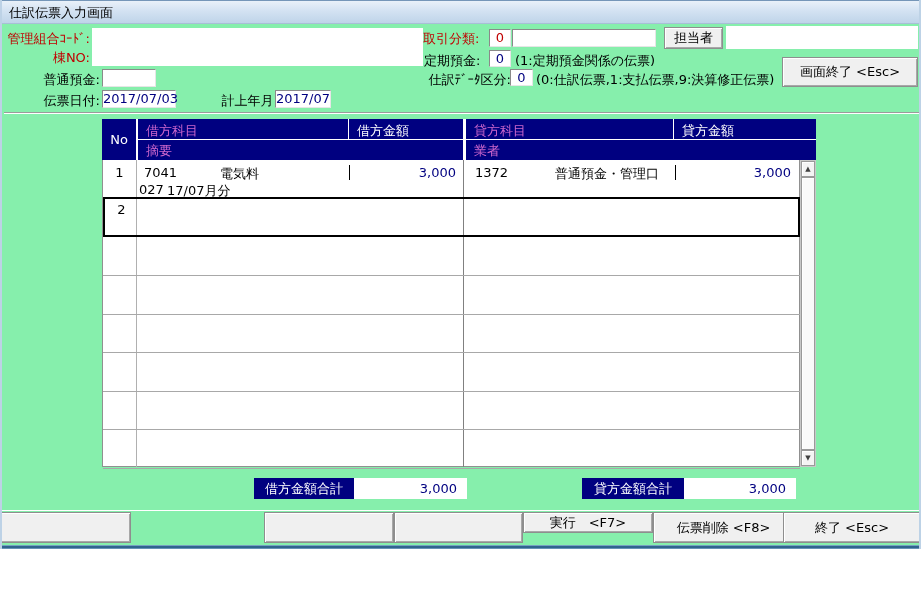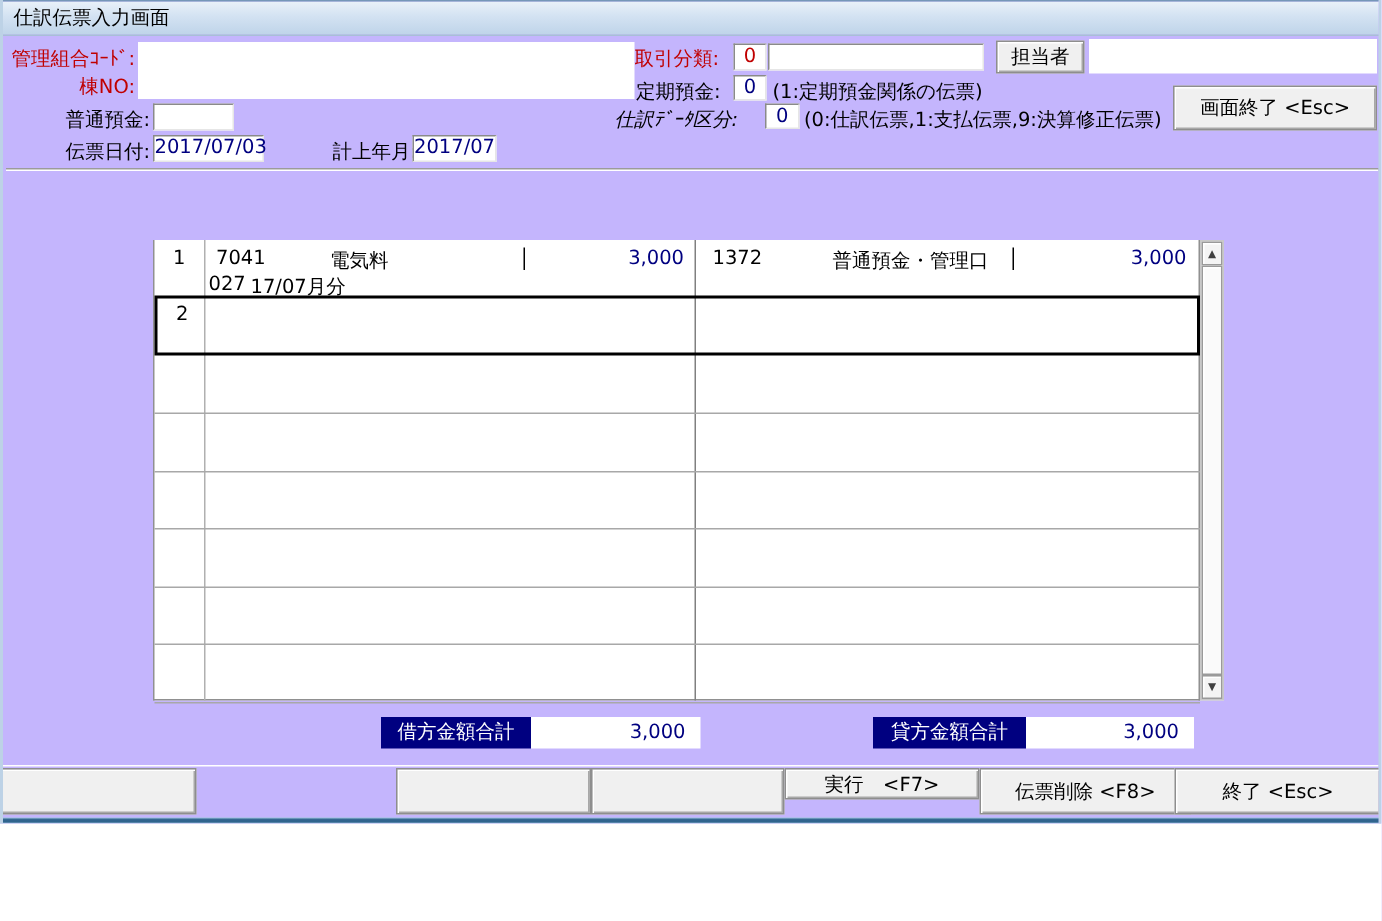--- a/index.html
+++ b/index.html
@@ -1,18 +1,18 @@
 <!DOCTYPE html>
 <html><head>
 <meta charset="utf-8">
 <style>
   * { margin:0; padding:0; box-sizing:border-box; }
   html,body { width:921px; height:614px; background:#ffffff; font-family:"DejaVu Sans",sans-serif; }
   .window {
-    position:relative; width:921px; height:549px; background:#c4b5fd;
+    position:relative; width:921px; height:549px; background:#86efac;
     border-left:2px solid #bdd2e6; border-right:2px solid #bdd2e6;
     overflow:hidden;
   }
   .titlebar {
     position:absolute; left:-2px; top:0; width:921px; height:24px;
     background:linear-gradient(#e9f1f9, #d3e2f2 45%, #bfd4e9);
     border-top:1px solid #7596b8; border-bottom:1px solid #a8bfd6;
     font-size:13px; color:#000; line-height:23px; padding-left:9px;
   }
   .lbl { position:absolute; font-size:13px; white-space:nowrap; color:#000; }
@@ -75,30 +75,45 @@
   <div class="lbl red" style="left:421px;top:30px;">取引分類:</div>
   <div class="inset red" style="left:487px;top:29px;width:22px;height:18px;text-align:center;line-height:16px;">0</div>
   <div class="inset" style="left:510px;top:29px;width:144px;height:18px;"></div>
   <div class="btn" style="left:662px;top:27px;width:59px;height:22px;">担当者</div>
   <div class="whitebox" style="left:724px;top:26px;width:192px;height:23px;"></div>
 
   <div class="lbl" style="left:422px;top:52px;">定期預金:</div>
   <div class="inset navy" style="left:487px;top:50px;width:22px;height:17px;text-align:center;line-height:15px;">0</div>
   <div class="lbl" style="left:513px;top:52px;">(1:定期預金関係の伝票)</div>
 
-  <div class="lbl rlbl" style="left:373px;top:71px;width:117px;font-style:italic;">仕訳ﾃﾞｰﾀ区分:</div>
+  <div class="lbl rlbl" style="left:392px;top:71px;width:117px;">仕訳ﾃﾞｰﾀ区分:</div>
   <div class="inset navy" style="left:508px;top:69px;width:23px;height:17px;text-align:center;line-height:15px;">0</div>
   <div class="lbl" style="left:534px;top:71px;">(0:仕訳伝票,1:支払伝票,9:決算修正伝票)</div>
 
   <div class="btn" style="left:780px;top:57px;width:136px;height:30px;">画面終了 &lt;Esc&gt;</div>
 
   <div class="divider" style="left:2px;top:112px;width:915px;"></div>
 
   <div class="tbl">
 
+    <div class="thead">
+      <div class="hcell hwhite" style="left:0;top:0;width:34px;height:41px;text-align:center;line-height:41px;">No</div>
+      <div class="hsep" style="left:34px;top:0;width:2px;height:41px;"></div>
+      <div class="hcell" style="left:44px;top:3px;">借方科目</div>
+      <div class="hsep" style="left:246px;top:0;width:1px;height:20px;"></div>
+      <div class="hcell hwhite" style="left:255px;top:3px;">借方金額</div>
+      <div class="hsep" style="left:361px;top:0;width:3px;height:41px;"></div>
+      <div class="hcell" style="left:372px;top:3px;">貸方科目</div>
+      <div class="hsep" style="left:571px;top:0;width:1px;height:20px;"></div>
+      <div class="hcell hwhite" style="left:580px;top:3px;">貸方金額</div>
+      <div class="hsep" style="left:36px;top:20px;width:325px;height:1px;"></div>
+      <div class="hsep" style="left:364px;top:20px;width:350px;height:1px;"></div>
+      <div class="hcell" style="left:44px;top:23px;">摘要</div>
+      <div class="hcell" style="left:372px;top:23px;">業者</div>
+    </div>
 
     <div class="tbody">
       <div class="vline" style="left:33px;"></div>
       <div class="vline" style="left:360px;background:#808080;"></div>
 
       <div>
         <div class="cellnum" style="left:0;top:5px;width:33px;text-align:center;">1</div>
         <div class="cellnum magenta" style="left:41px;top:5px;">7041</div>
         <div class="cellnum navy" style="left:117px;top:5px;">電気料</div>
         <div class="tick" style="left:246px;top:5px;"></div>

